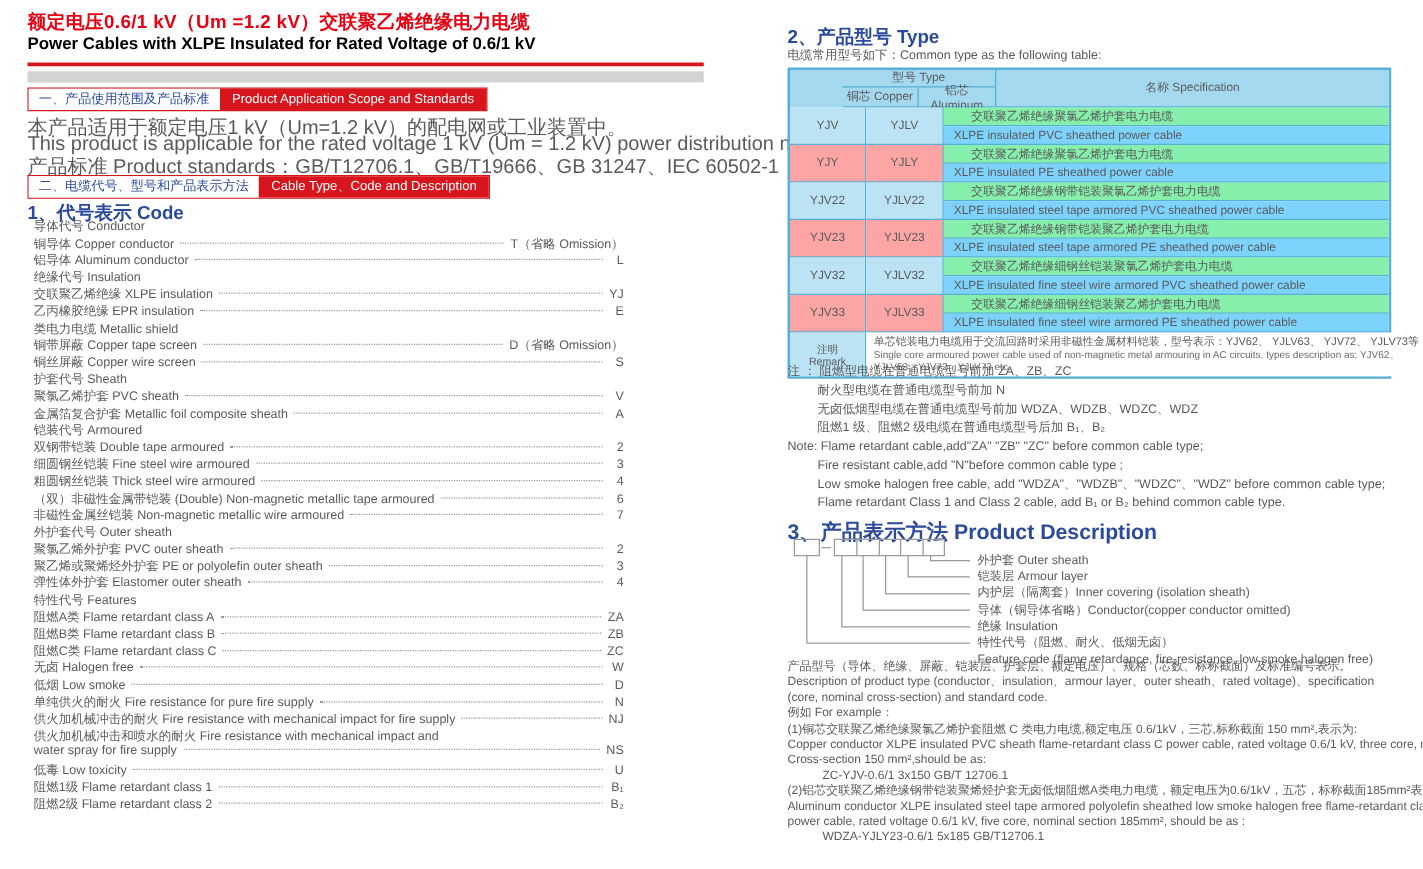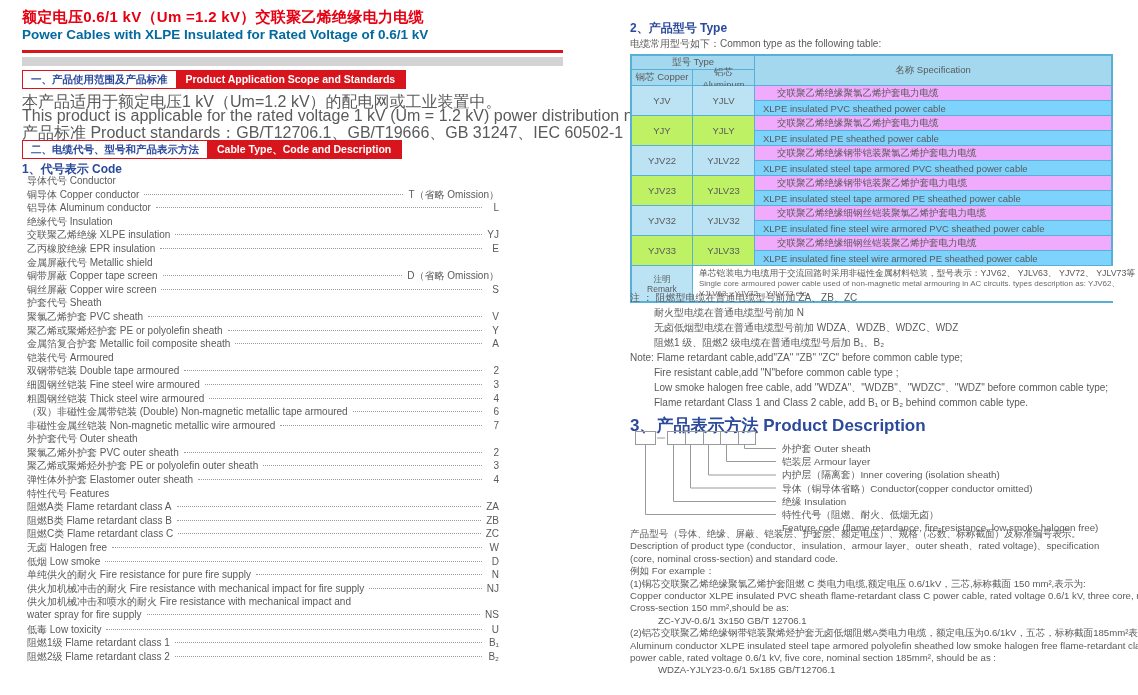--- a/index.html
+++ b/index.html
@@ -5,43 +5,43 @@
   html,body{margin:0;padding:0;}
   body{
     width:1138px;height:695px;position:relative;background:#ffffff;
     font-family:"Liberation Sans","DejaVu Sans",sans-serif;
     color:#5a5a5c;-webkit-font-smoothing:antialiased;overflow:hidden;
   }
   .abs{position:absolute;}
   
   #left{left:22px;top:0;width:541px;height:695px;}
   .title-zh{position:absolute;top:8px;left:0;font-size:15px;font-weight:bold;color:#e60012;letter-spacing:.3px;}
-  .title-en{position:absolute;top:27px;left:0;font-size:13.5px;font-weight:bold;color:#0369a1;}
+  .title-en{position:absolute;top:27px;left:0;font-size:13.5px;font-weight:bold;color:#000000;}
   .red-rule{position:absolute;top:50px;left:0;width:541px;height:2.5px;background:#d8151d;}
   .gray-band{position:absolute;top:57px;left:0;width:541px;height:9px;background:#d3d3d5;}
-  .badge{position:absolute;display:inline-flex;align-items:stretch;border:1px solid #d8151d;height:17px;line-height:17px;font-weight:bold;font-size:10.5px;white-space:nowrap;}
+  .badge{position:absolute;display:inline-flex;align-items:stretch;border:1px solid #d8151d;height:17px;line-height:17px;font-weight:normal;font-size:10.5px;white-space:nowrap;}
   .badge .zh{background:#ffffff;color:#2b4a9c;padding:0 8px;}
   .badge .en{background:#d8151d;color:#ffffff;padding:0 10px;}
   .body-line{position:absolute;left:0;font-size:16px;white-space:nowrap;}
-  .sub-head{position:absolute;left:0;font-size:12px;font-weight:bold;color:#2b4a9c;white-space:nowrap;}
+  .sub-head{position:absolute;left:0;font-size:15px;font-weight:bold;color:#2b4a9c;white-space:nowrap;}
   .code-list{position:absolute;top:174px;left:5px;width:472px;}
   .code-row{display:flex;align-items:baseline;height:13.6px;font-size:10px;white-space:nowrap;}
   .code-row .leader{flex:1;border-bottom:1px dotted #9a9a9a;margin:0 5px;transform:translateY(-3px);}
   .code-row .code{text-align:right;min-width:12px;}
   
   #right{left:630px;top:0;width:483px;height:695px;}
   .cable-table{position:absolute;top:54px;left:0;width:479px;border:2px solid #58b0d7;font-size:9.5px;}
-  .thead{display:grid;grid-template-columns:61px 62px 1fr;grid-template-rows:14px 16px;background:#a3d8ee;text-align:center;}
+  .thead{display:grid;grid-template-columns:61px 62px 1fr;grid-template-rows:14px 16px;background:#a3d8ee;text-align:center;padding-left:42px;}
   .thead .hc{border-right:1px solid #58b0d7;border-bottom:1px solid #58b0d7;display:flex;align-items:center;justify-content:center;}
   .thead .hc:nth-child(2){border-right:none;}
   .tgroup{display:grid;grid-template-columns:61px 62px 1fr;grid-template-rows:15px 15px;}
   .tgroup .cell{border-right:1px solid #58b0d7;border-bottom:1px solid #58b0d7;display:flex;align-items:center;}
-  .tgroup .type{grid-row:span 2;justify-content:center;background:#bef264;}
+  .tgroup .type{grid-row:span 2;justify-content:center;background:#fca5a5;}
   .tgroup.shaded .type{background:#bce3f4;}
-  .tgroup .zh{padding-left:22px;background:#f0abfc;}
+  .tgroup .zh{padding-left:22px;background:#86efac;}
   .tgroup .en{padding-left:8px;background:#7dd3fc;border-right:none;}
   .tgroup .zh{border-right:none;}
   .tremark{display:grid;grid-template-columns:61px 1fr;}
   .tremark .rlabel{border-right:1px solid #58b0d7;background:#bce3f4;display:flex;flex-direction:column;align-items:center;justify-content:center;text-align:center;font-size:8.5px;line-height:10px;}
   .tremark .rbody{padding:2px 6px;background:#ffffff;}
   .tremark .rzh{font-size:8.8px;line-height:11px;white-space:nowrap;overflow:hidden;}
   .tremark .ren{font-size:8px;line-height:10px;color:#6a6a6c;}
   .note-line{font-size:10px;line-height:15px;white-space:nowrap;}
   .note-line.ind{padding-left:24px;}
   .notes{position:absolute;top:290px;left:0;width:483px;}
@@ -103,21 +103,21 @@
       <span class="lbl">交联聚乙烯绝缘 XLPE insulation</span>
       <span class="leader"></span>
       <span class="code">YJ</span>
     </div>
       <div class="code-row">
       <span class="lbl">乙丙橡胶绝缘 EPR insulation</span>
       <span class="leader"></span>
       <span class="code">E</span>
     </div>
       <div class="code-row">
-      <span class="lbl">金属屏蔽代号 Metallic shield</span>
+      <span class="lbl">类电力电缆 Metallic shield</span>
       <span class="leader" style="visibility: hidden;"></span>
       <span class="code"></span>
     </div>
       <div class="code-row">
       <span class="lbl">铜带屏蔽 Copper tape screen</span>
       <span class="leader"></span>
       <span class="code">D（省略 Omission）</span>
     </div>
       <div class="code-row">
       <span class="lbl">铜丝屏蔽 Copper wire screen</span>
@@ -126,25 +126,20 @@
     </div>
       <div class="code-row">
       <span class="lbl">护套代号 Sheath</span>
       <span class="leader" style="visibility: hidden;"></span>
       <span class="code"></span>
     </div>
       <div class="code-row">
       <span class="lbl">聚氯乙烯护套 PVC sheath</span>
       <span class="leader"></span>
       <span class="code">V</span>
-    </div>
-      <div class="code-row">
-      <span class="lbl">聚乙烯或聚烯烃护套 PE or polyolefin sheath</span>
-      <span class="leader"></span>
-      <span class="code">Y</span>
     </div>
       <div class="code-row">
       <span class="lbl">金属箔复合护套 Metallic foil composite sheath</span>
       <span class="leader"></span>
       <span class="code">A</span>
     </div>
       <div class="code-row">
       <span class="lbl">铠装代号 Armoured</span>
       <span class="leader" style="visibility: hidden;"></span>
       <span class="code"></span>

